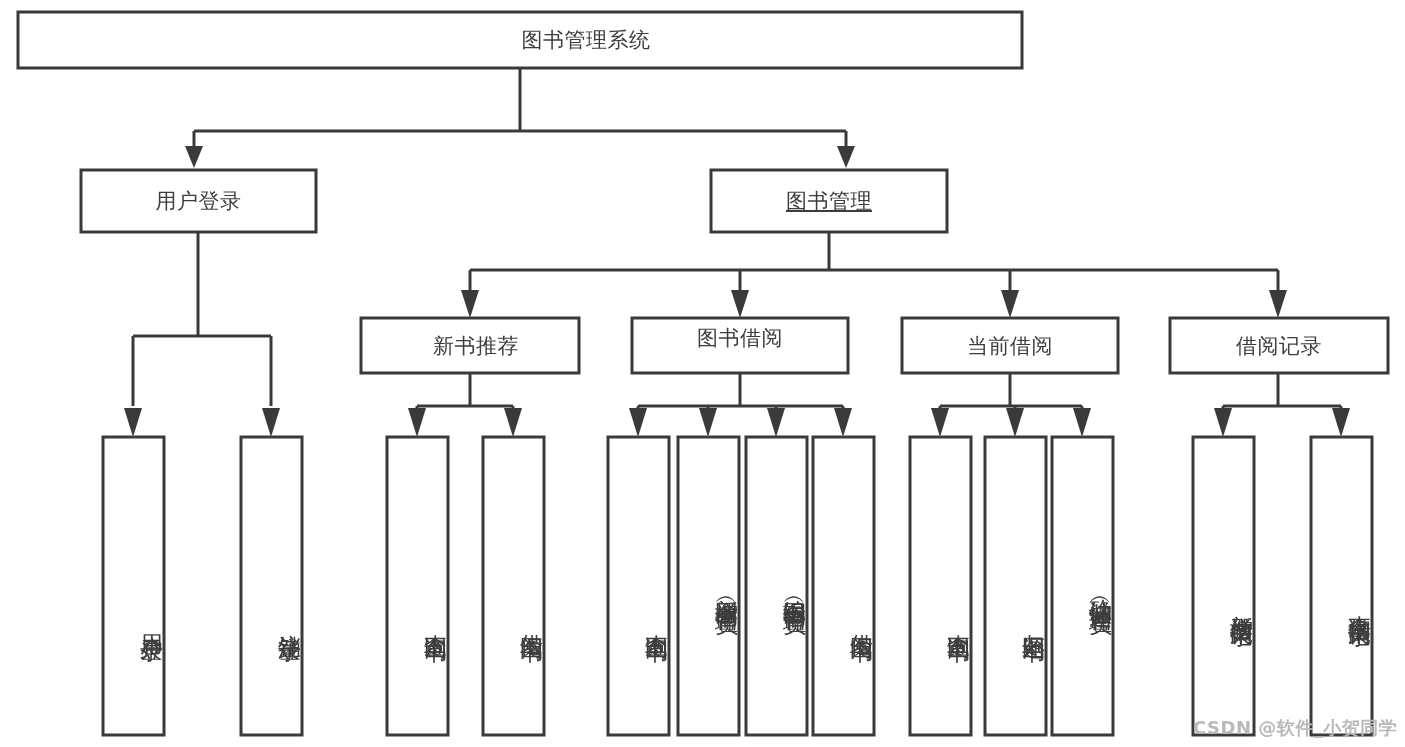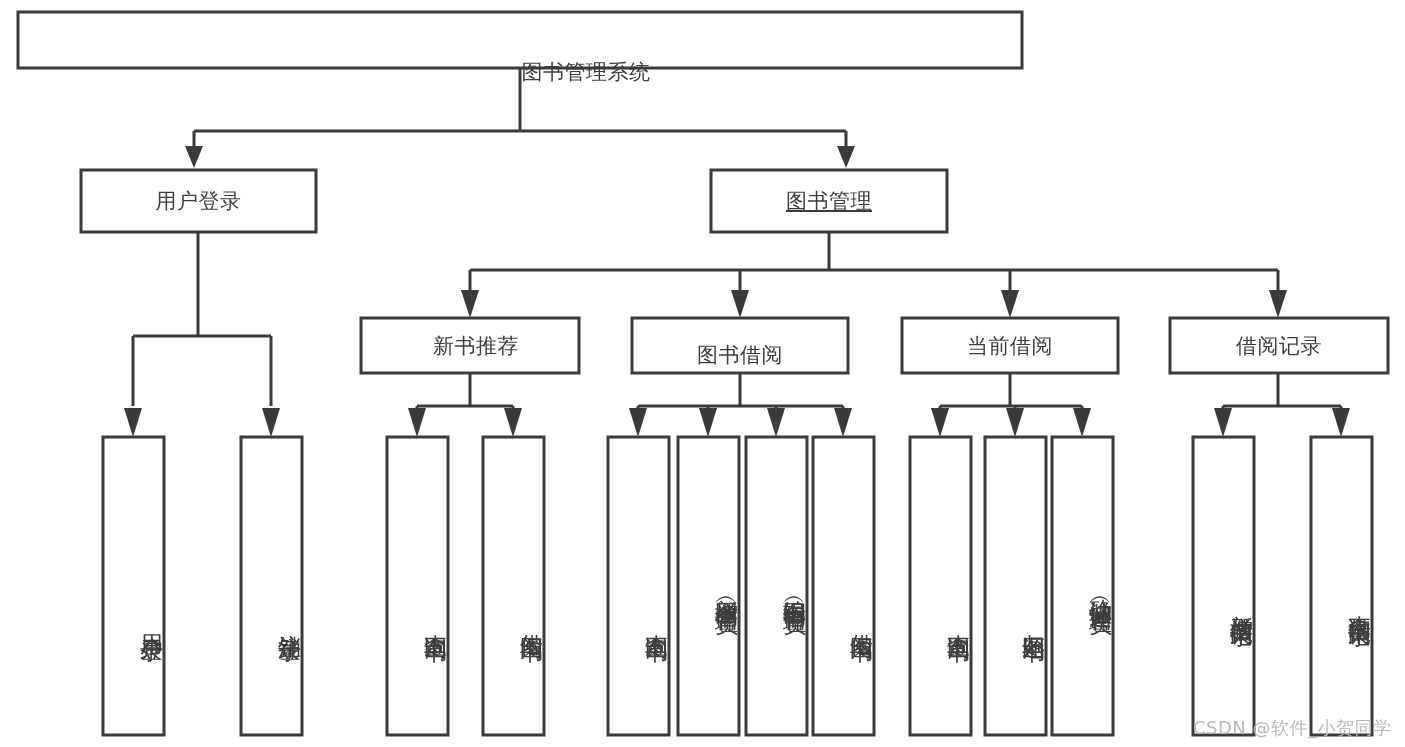--- a/index.html
+++ b/index.html
@@ -178,29 +178,29 @@
 
     <rect class="node-box" x="910" y="437" width="61" height="298"></rect>
     <rect class="node-box" x="985" y="437" width="61" height="298"></rect>
     <rect class="node-box" x="1052" y="437" width="61" height="298"></rect>
 
     <rect class="node-box" x="1193" y="437" width="61" height="298"></rect>
     <rect class="node-box" x="1311" y="437" width="61" height="298"></rect>
 
   </svg>
 
-  <div class="node-label-h" style="left:18px; top:12px; width:1136px; height:56px;margin-top:32px;">图书管理系统</div>
+  <div class="node-label-h" style="left:18px; top:12px; width:1136px; height:56px;">图书管理系统</div>
 
   <div class="node-label-h" style="left:81px; top:170px; width:235px; height:62px;">用户登录</div>
 
   <div class="node-label-h" style="left:711px; top:170px; width:236px; height:62px;text-decoration:underline;">图书管理</div>
 
   <div class="node-label-h" style="left:361px; top:318px; width:218px; height:55px;padding-left:6px;">新书推荐</div>
 
-  <div class="node-label-h" style="left:632px; top:335px; width:216px; height:40px;">图书借阅</div>
+  <div class="node-label-h" style="left:632px; top:318px; width:216px; height:40px;">图书借阅</div>
 
   <div class="node-label-h" style="left:902px; top:318px; width:216px; height:55px;">当前借阅</div>
 
   <div class="node-label-h" style="left:1170px; top:318px; width:218px; height:55px;">借阅记录</div>
 
   <div class="node-label-v" style="left:103px; top:505px; width:61px; height:230px;">用户登录</div>
 
   <div class="node-label-v" style="left:241px; top:505px; width:61px; height:230px;">注销登录</div>
 
   <div class="node-label-v" style="left:387px; top:505px; width:61px; height:230px;">查询图书</div>
@@ -218,15 +218,15 @@
   <div class="node-label-v" style="left:910px; top:505px; width:61px; height:230px;">查询图书</div>
 
   <div class="node-label-v" style="left:985px; top:505px; width:61px; height:230px;">归还图书</div>
 
   <div class="node-label-v" style="left:1052px; top:445px; width:61px; height:290px;">确认归还（管理员）</div>
 
   <div class="node-label-v" style="left:1193px; top:470px; width:61px; height:265px;">新增借阅记录</div>
 
   <div class="node-label-v" style="left:1311px; top:470px; width:61px; height:265px;">查询借阅记录</div>
 
-  <div class="watermark" style="left:1193px; top:716px;">CSDN @软件_小贺同学</div>
+  <div class="watermark" style="left:1193px; top:716px;font-weight:bold;">CSDN @软件_小贺同学</div>
 
 </div>
 
 </body></html>

